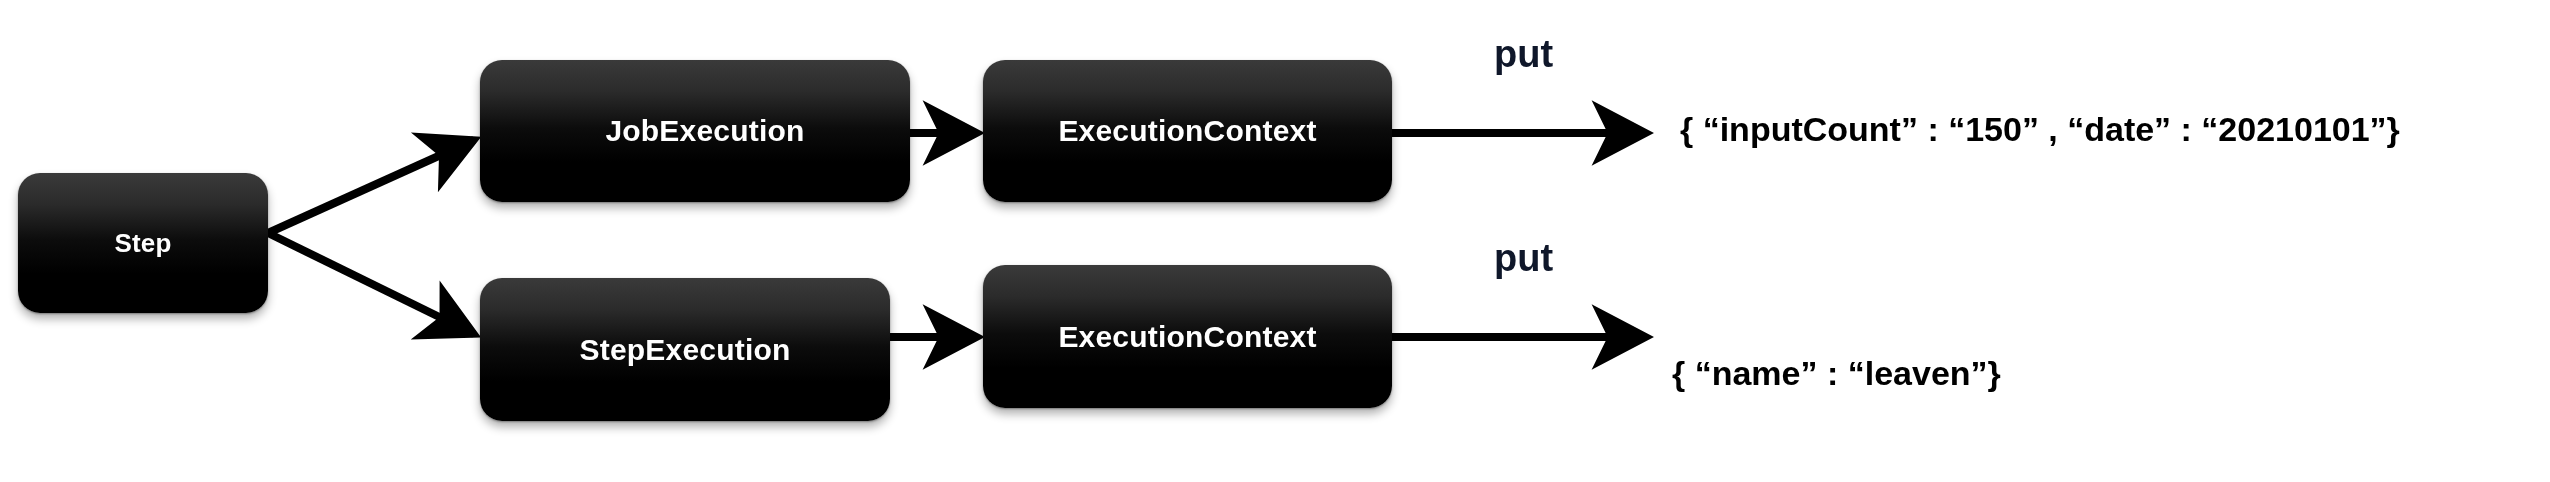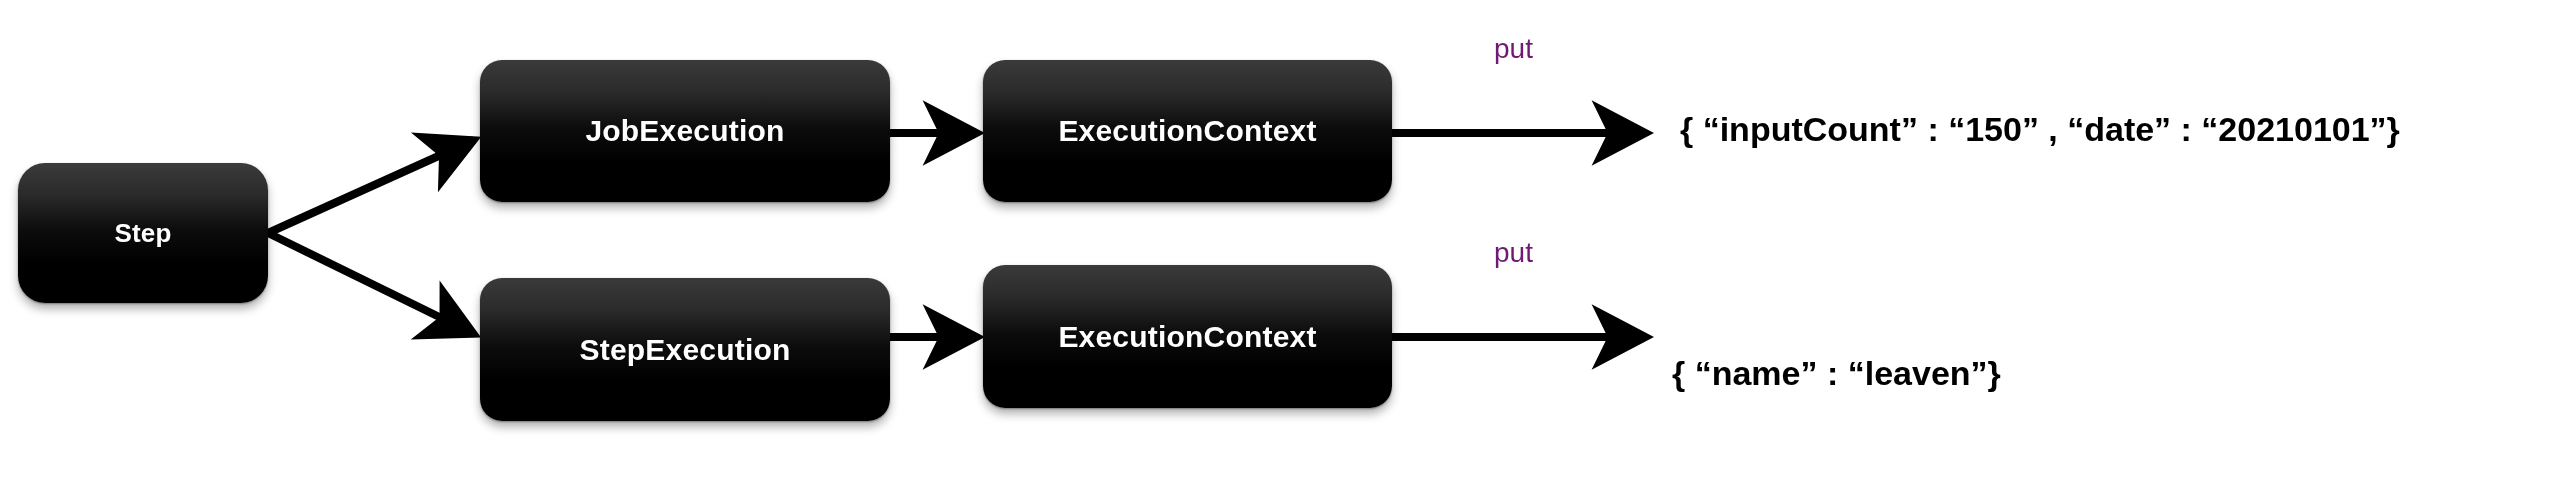--- a/index.html
+++ b/index.html
@@ -47,23 +47,23 @@
     top: 0;
     width: 2550px;
     height: 482px;
     z-index: 2;
     pointer-events: none;
   }
 
   
   .edge-label {
     position: absolute;
-    font-weight: normal;
-    font-size: 28px;
-    color: #701a75;
+    font-weight: bold;
+    font-size: 38px;
+    color: #0f172a;
     white-space: nowrap;
     z-index: 5;
   }
   .json-text {
     position: absolute;
     font-weight: bold;
     font-size: 34px;
     color: #000000;
     white-space: nowrap;
     z-index: 5;
@@ -88,25 +88,25 @@
 
     <line x1="890" y1="133" x2="977" y2="133" stroke="#000000" stroke-width="8" marker-end="url(#ah)"></line>
 
     <line x1="890" y1="337" x2="977" y2="337" stroke="#000000" stroke-width="8" marker-end="url(#ah)"></line>
 
     <line x1="1392" y1="133" x2="1646" y2="133" stroke="#000000" stroke-width="8" marker-end="url(#ah)"></line>
 
     <line x1="1392" y1="337" x2="1646" y2="337" stroke="#000000" stroke-width="8" marker-end="url(#ah)"></line>
   </svg>
 
-  <div class="node small" style="left:18px; top:163px; width:250px; height:140px;border-radius:27px;">
+  <div class="node small" style="left:18px; top:173px; width:250px; height:140px;">
     <span class="node-label">Step</span>
   </div>
 
-  <div class="node" style="left:480px; top:60px; width:410px; height:142px;">
+  <div class="node" style="left:480px; top:60px; width:410px; height:142px;padding-left:20px;">
     <span class="node-label">JobExecution</span>
   </div>
 
   <div class="node" style="left:983px; top:60px; width:409px; height:142px;">
     <span class="node-label">ExecutionContext</span>
   </div>
 
   <div class="node" style="left:480px; top:278px; width:410px; height:143px;">
     <span class="node-label">StepExecution</span>
   </div>

